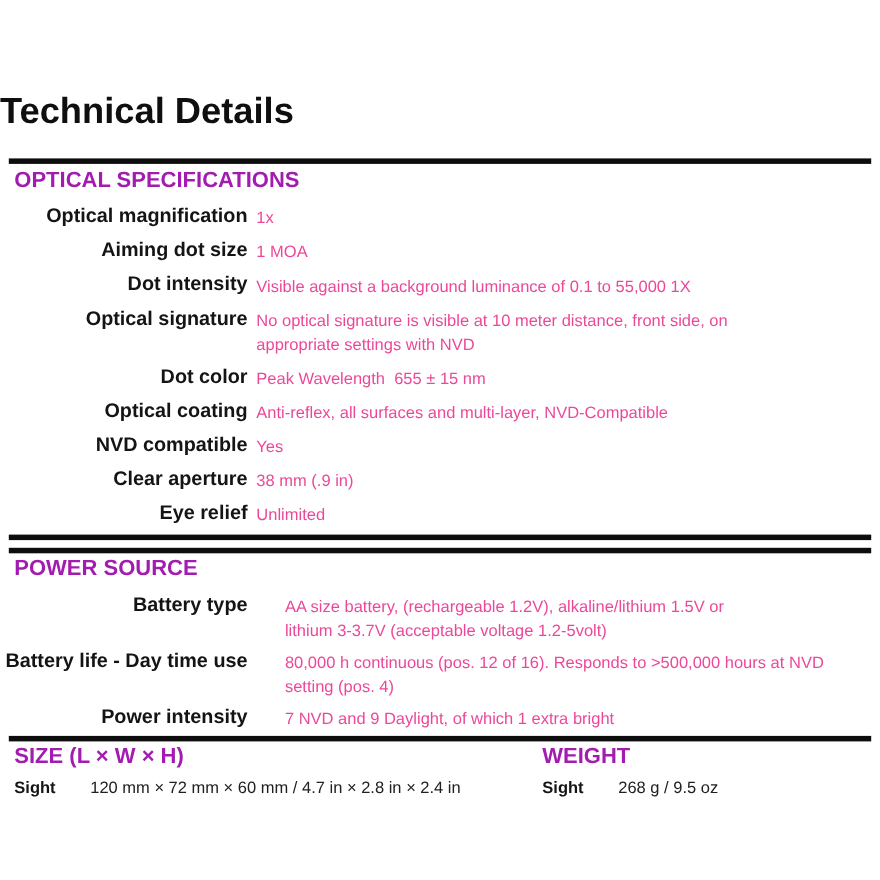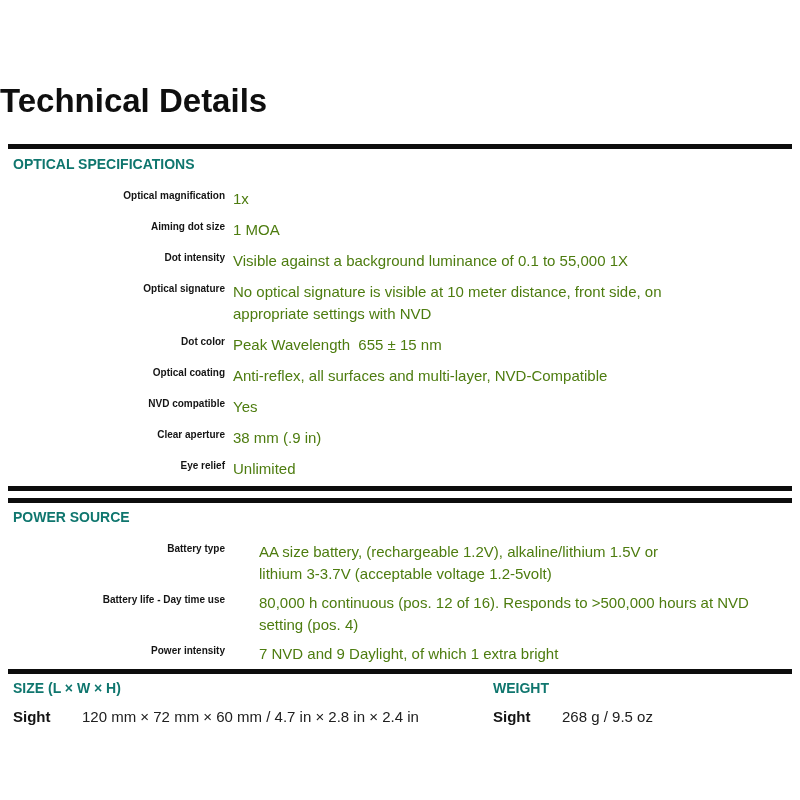--- a/index.html
+++ b/index.html
@@ -24,49 +24,49 @@
     height: 5px;
     background: #0d0d0d;
     margin: 0 8px;
   }
   .rule-top { margin-top: 26px; }
   .rule-mid1 { margin-top: 4px; }
   .rule-mid2 { margin-top: 7px; }
   .rule-bottom { margin-top: 4px; }
 
   .section-heading {
-    color: #0f766e;
+    color: #a21caf;
     font-weight: bold;
-    font-size: 14px;
+    font-size: 20px;
     line-height: 18px;
     margin: 6px 0 12px 13px;
   }
   .section-power .section-heading { margin-top: 5px; }
 
   .spec-row {
     display: grid;
     grid-template-columns: 225px 1fr;
     column-gap: 8px;
     margin-bottom: 9px;
   }
   .section-power .spec-row { margin-bottom: 7px; gap: 34px; }
   .spec-label {
     text-align: right;
     font-weight: bold;
-    font-size: 10px;
+    font-size: 18px;
     line-height: 22px;
     color: #141414;
   }
   .spec-value {
     font-size: 15px;
     line-height: 22px;
     white-space: pre-wrap;
     transform: translateY(3px);
     max-width: 560px;
-    color: #4d7c0f;
+    color: #ec4899;
   }
 
   .footer {
     display: grid;
     grid-template-columns: 480px 1fr;
     margin-left: 13px;
   }
   .footer .section-heading { margin: 5px 0 9px 0; }
   .footer-row {
     display: grid;

